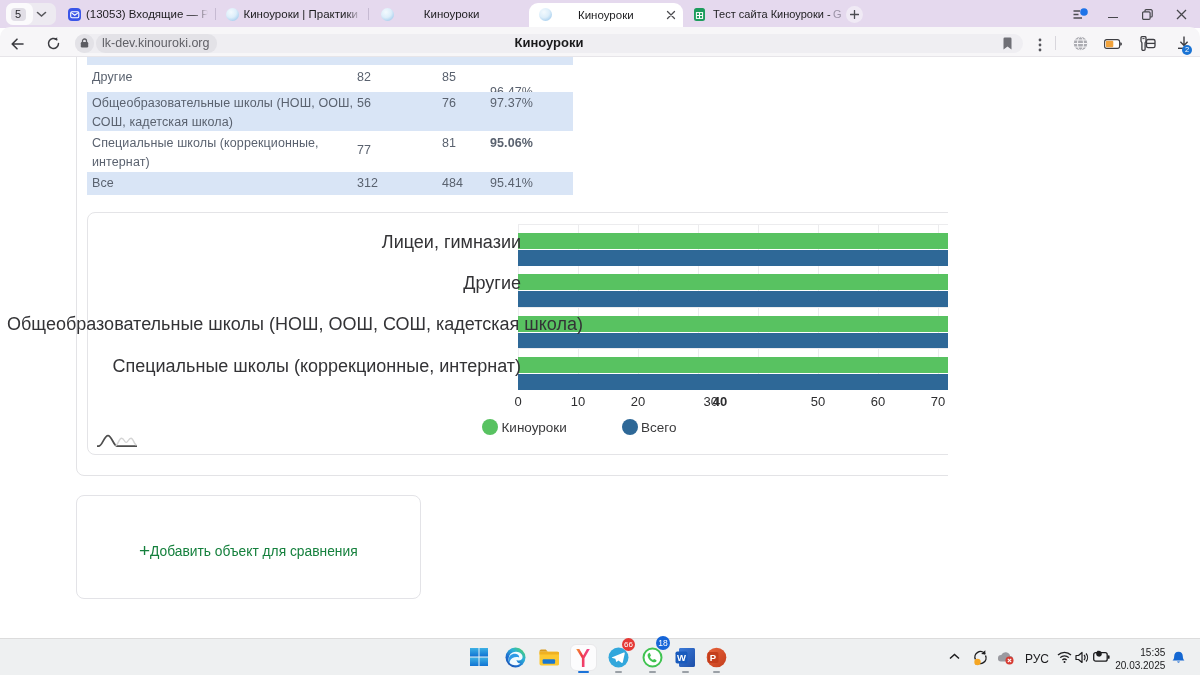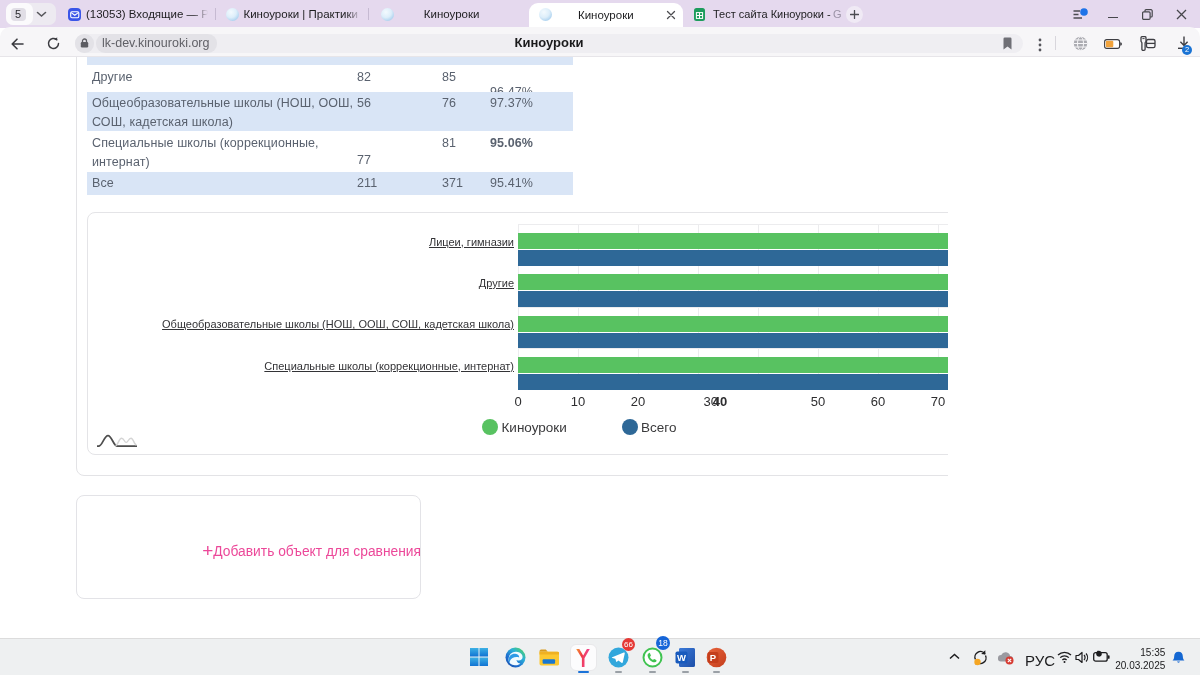--- a/index.html
+++ b/index.html
@@ -31,22 +31,22 @@
 
   
   #taskbar { position:absolute; left:0; top:638px; width:1200px; height:37px; background:#eef0f1;
       border-top:1px solid #dcdcdc; }
 
   
   .grid { position:absolute; top:167px; width:1px; height:165.4px; background:#ececee; }
   .hline { position:absolute; left:518px; width:540.5px; height:1px; background:#ececee; }
   .barg { position:absolute; left:518px; height:16px; background:#58c261; }
   .barb { position:absolute; left:518px; height:15.6px; background:#2e6897; }
-  .cat { position:absolute; left:0px; width:514px; text-align:right; font-size:11px; color:#333336;
-      transform:translateY(-50%); white-space:nowrap;text-decoration:underline; }
+  .cat { position:absolute; left:7px; width:514px; text-align:right; font-size:18px; color:#333336;
+      transform:translateY(-50%); white-space:nowrap; }
   .ax { position:absolute; top:337px; width:40px; text-align:center; font-size:13px; color:#2e2e30; }
 
   
   .badge { position:absolute; width:13px; height:13px; background:#e53935; border-radius:50%;
       color:#fff; font-size:8px; text-align:center; line-height:13px; }
   .runind { position:absolute; top:31.8px; width:7px; height:2.5px; background:#9aa0a6; border-radius:1.2px; }
 </style>
 </head>
 <body>
 <div id="screen">
@@ -179,28 +179,28 @@
       <div class="tcell" style="left:403.5px; top:18px;">96.47%</div>
     </div>
     <div class="trow blue" style="top:35px; height:39px;">
       <div class="tcell wrap" style="left:5.5px; top:1.5px; width:262px;">Общеобразовательные школы (НОШ, ООШ, СОШ, кадетская школа)</div>
       <div class="tcell" style="left:270.5px; top:1.5px;">56</div>
       <div class="tcell" style="left:355.5px; top:1.5px;">76</div>
       <div class="tcell" style="left:403.5px; top:1.5px;">97.37%</div>
     </div>
     <div class="trow" style="top:74px; height:41px;">
       <div class="tcell wrap" style="left:5.5px; top:2.5px; width:262px;">Специальные школы (коррекционные, интернат)</div>
-      <div class="tcell" style="left:270.5px; top:20px;">77</div>
+      <div class="tcell" style="left:270.5px; top:10px;">77</div>
       <div class="tcell" style="left:355.5px; top:2.5px;">81</div>
       <div class="tcell" style="left:403.5px; top:2.5px;font-weight:bold;">95.06%</div>
     </div>
     <div class="trow blue" style="top:115px; height:23.3px;">
       <div class="tcell" style="left:5.5px; top:2px;">Все</div>
-      <div class="tcell" style="left:270.5px; top:2px;">211</div>
-      <div class="tcell" style="left:355.5px; top:2px;">371</div>
+      <div class="tcell" style="left:270.5px; top:2px;">312</div>
+      <div class="tcell" style="left:355.5px; top:2px;">484</div>
       <div class="tcell" style="left:403.5px; top:2px;">95.41%</div>
     </div>
 
     <div class="abs" style="left:1059px; top:37.4px; width:49.5px; height:35.7px; background:#3e7ae2; border-radius:8px; box-shadow:0 2px 6px rgba(62,122,226,0.35);">
       <div class="abs" style="left:13px; top:8.6px; width:23.6px; height:5px; background:#fff; border-radius:2.5px;"></div>
       <div class="abs" style="left:13px; top:15.8px; width:23.6px; height:5px; background:#fff; border-radius:2.5px;"></div>
       <div class="abs" style="left:13px; top:23px; width:23.6px; height:5px; background:#fff; border-radius:2.5px;"></div>
     </div>
 
     <div class="abs" style="left:86.5px; top:154.5px; width:992.5px; height:243.2px; border:1px solid #e4e4e7; border-radius:8px;"></div>
@@ -253,21 +253,21 @@
       <div class="abs" style="left:621.5px; top:362px; width:16px; height:16px; border-radius:50%; background:#2e6897;"></div>
       <div class="abs" style="left:641px; top:363px; font-size:13.5px; color:#3a3a3c;">Всего</div>
 
       <svg class="abs" style="left:96px; top:376px; overflow:visible;" width="42" height="15" viewBox="0 0 42 15">
         <path d="M1 13.2 H2.5 C6.5 13.2 8 2.6 12 2.6 C16 2.6 17.2 13.2 21.5 13.2 H41" fill="none" stroke="#4d4d4d" stroke-width="1.7"></path>
         <path d="M19.5 12.4 C22.2 12.4 22.8 5.2 25.6 5.2 C28.2 5.2 28.2 9.4 30.2 9.4 C32.2 9.4 32.4 5.2 35 5.2 C37.6 5.2 38 12 40.5 12" fill="none" stroke="#d4d4d4" stroke-width="1.4"></path>
       </svg>
     </div>
 
     <div class="abs" style="left:75.5px; top:438px; width:345.5px; height:103.5px; border:1px solid #e3e3e7; border-radius:8px;"></div>
-    <div class="abs" style="left:75.5px; top:483px; width:345.5px; text-align:right; color:#ec4899;">
+    <div class="abs" style="left:75.5px; top:483px; width:345.5px; text-align:center; color:#15803d;">
       <span style="font-size:19px; font-weight:300; vertical-align:-1.5px;">+</span><span style="font-size:13.8px;">Добавить объект для сравнения</span>
     </div>
 
     <div class="abs" style="left:1185px; top:0; width:15px; height:581px; background:#f5f5f6;"></div>
     <div class="abs" style="left:1187px; top:193px; width:11px; height:161px; background:#a6a6a9;"></div>
     <svg class="abs" style="left:1188.5px; top:3px;" width="8" height="6" viewBox="0 0 8 6">
         <path d="M4 0.5 L7.5 5.5 H0.5 Z" fill="#4c4c50"></path>
       </svg>
     <svg class="abs" style="left:1188.5px; top:569px;" width="8" height="6" viewBox="0 0 8 6">
         <path d="M4 5.5 L7.5 0.5 H0.5 Z" fill="#4c4c50"></path>
@@ -371,21 +371,21 @@
       <path d="M3.5 10.5 a5.5 5.5 0 0 1 9.5-5.5 M13.5 6.5 a5.5 5.5 0 0 1-9.5 5.5" fill="none" stroke="#1c1c1e" stroke-width="1.4"></path>
       <path d="M13.3 1.2 L13.4 5.6 L9.2 5 Z" fill="#1c1c1e"></path>
         <path d="M3.7 15.8 L3.6 11.4 L7.8 12 Z" fill="#1c1c1e"></path>
       <circle cx="5.5" cy="13" r="3.2" fill="#f5a623"></circle>
     </svg>
     <svg class="abs" style="left:997px; top:11.5px;" width="18" height="14" viewBox="0 0 18 14">
       <path d="M4 10.5 a3.2 3.2 0 0 1 0.3-6.4 a4.6 4.6 0 0 1 8.8 1 a2.7 2.7 0 0 1 0.2 5.4 Z" fill="#9a9aa0"></path>
       <circle cx="12.5" cy="9.5" r="4" fill="#d63b32"></circle>
       <path d="M10.8 7.8 L14.2 11.2 M14.2 7.8 L10.8 11.2" stroke="#fff" stroke-width="1.1"></path>
     </svg>
-    <div class="abs" style="left:1025px; top:12.5px; font-size:15px; color:#1c1c1e;">РУС</div>
+    <div class="abs" style="left:1025px; top:12.5px; font-size:12px; color:#1c1c1e;">РУС</div>
     <svg class="abs" style="left:1057px; top:12px;" width="15" height="12" viewBox="0 0 15 12">
       <path d="M1 4 a9.2 9.2 0 0 1 13 0" fill="none" stroke="#1c1c1e" stroke-width="1.3"></path>
       <path d="M3.2 6.6 a6 6 0 0 1 8.6 0" fill="none" stroke="#1c1c1e" stroke-width="1.3"></path>
       <path d="M5.4 9 a3 3 0 0 1 4.2 0" fill="none" stroke="#1c1c1e" stroke-width="1.3"></path>
       <circle cx="7.5" cy="11" r="1" fill="#1c1c1e"></circle>
     </svg>
     <svg class="abs" style="left:1075px; top:11.5px;" width="14" height="13" viewBox="0 0 14 13">
       <path d="M1 4.5 h2.5 L7 1.5 v10 L3.5 8.5 H1 Z" fill="none" stroke="#1c1c1e" stroke-width="1.2" stroke-linejoin="round"></path>
       <path d="M9 4 a3.5 3.5 0 0 1 0 5 M11 2.5 a6 6 0 0 1 0 8" fill="none" stroke="#1c1c1e" stroke-width="1.2"></path>
     </svg>

